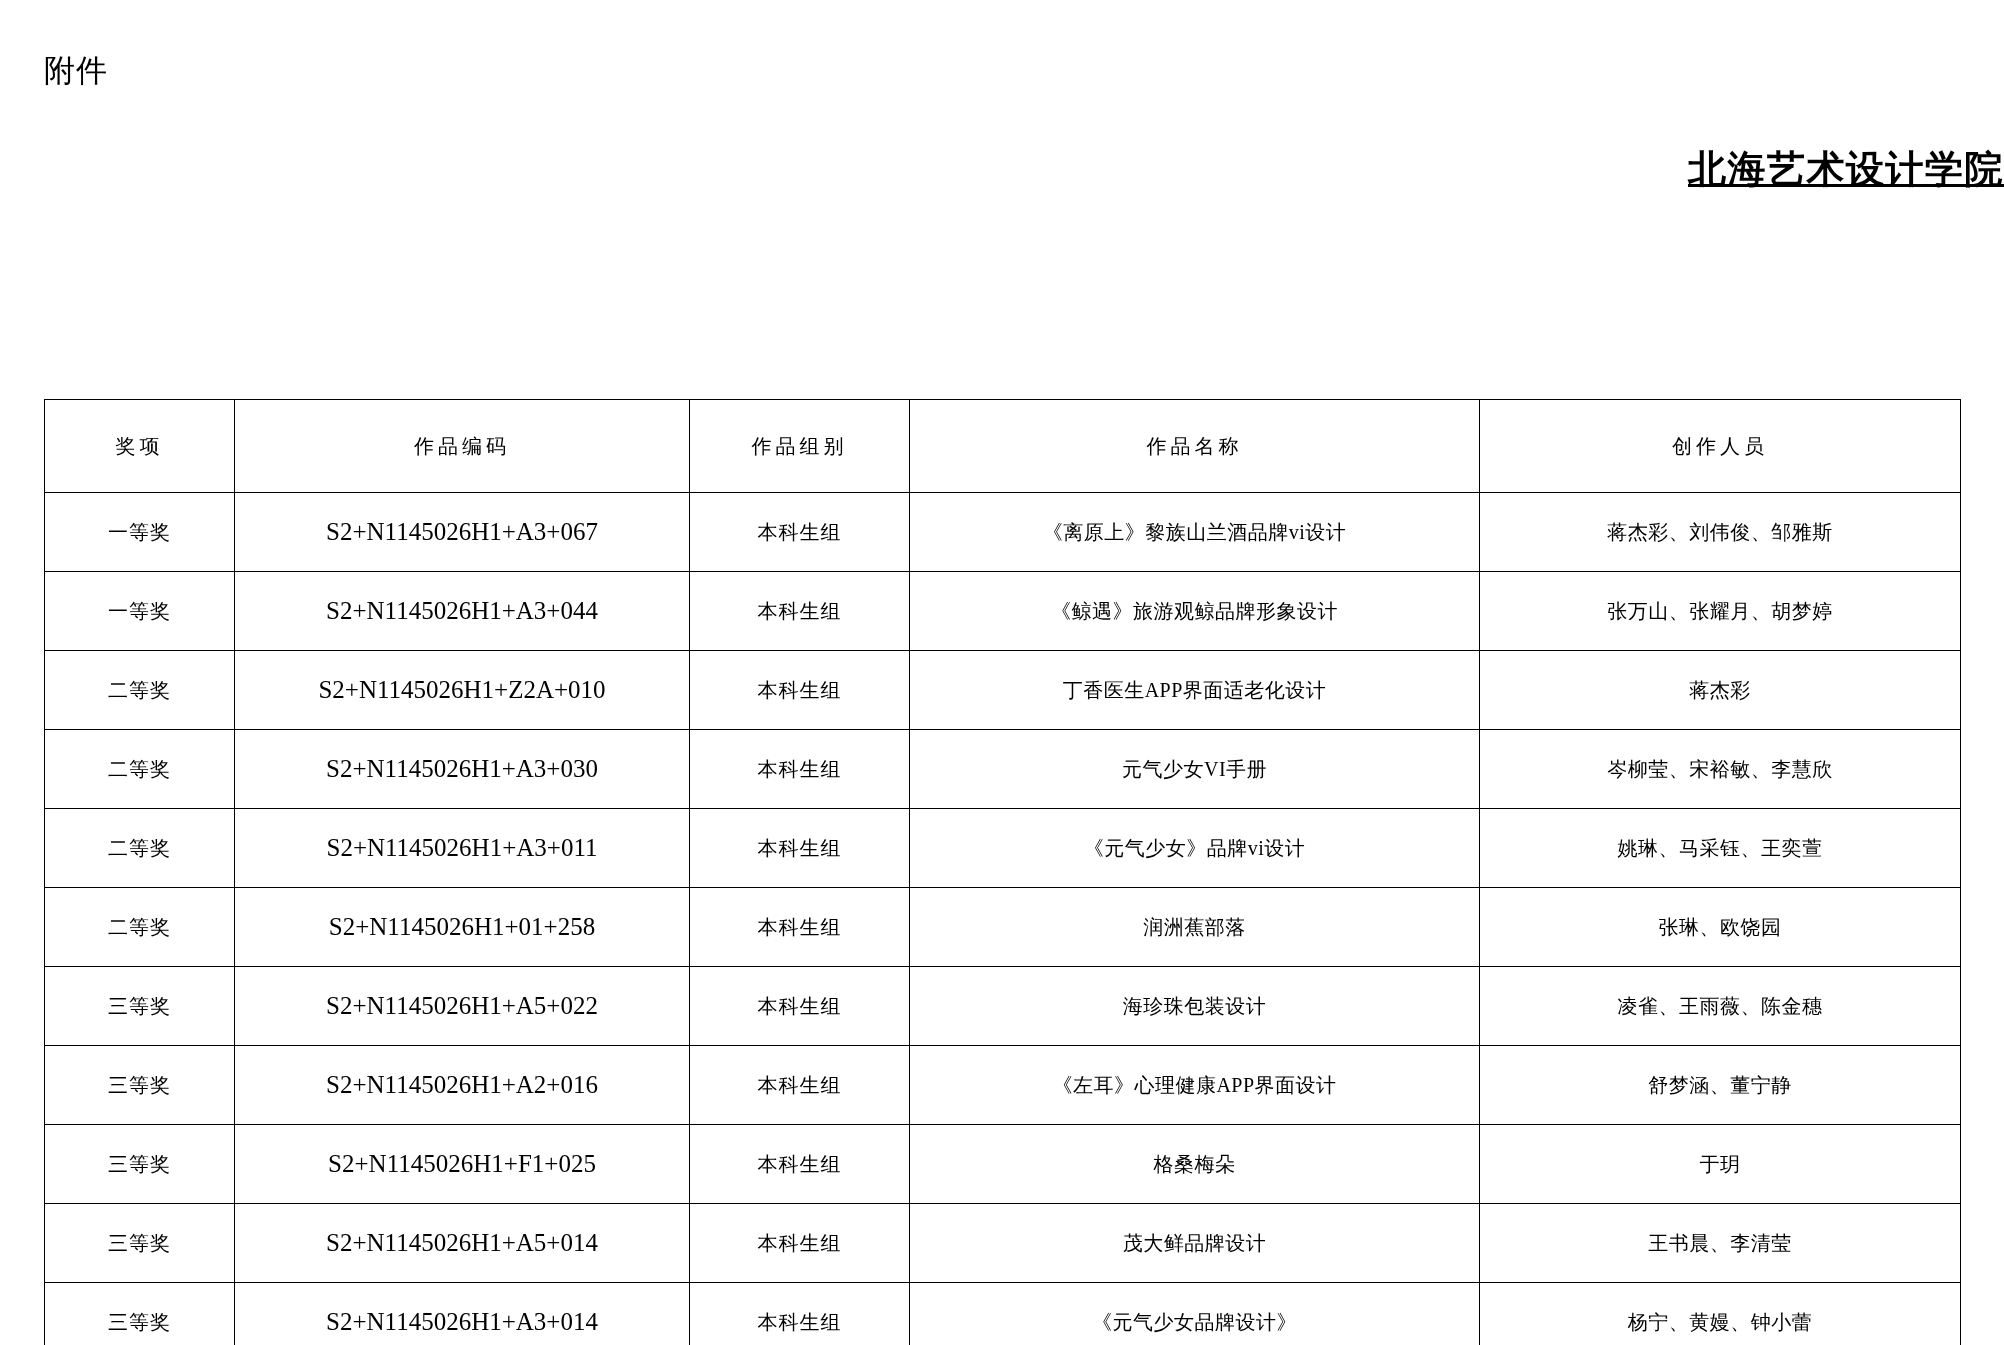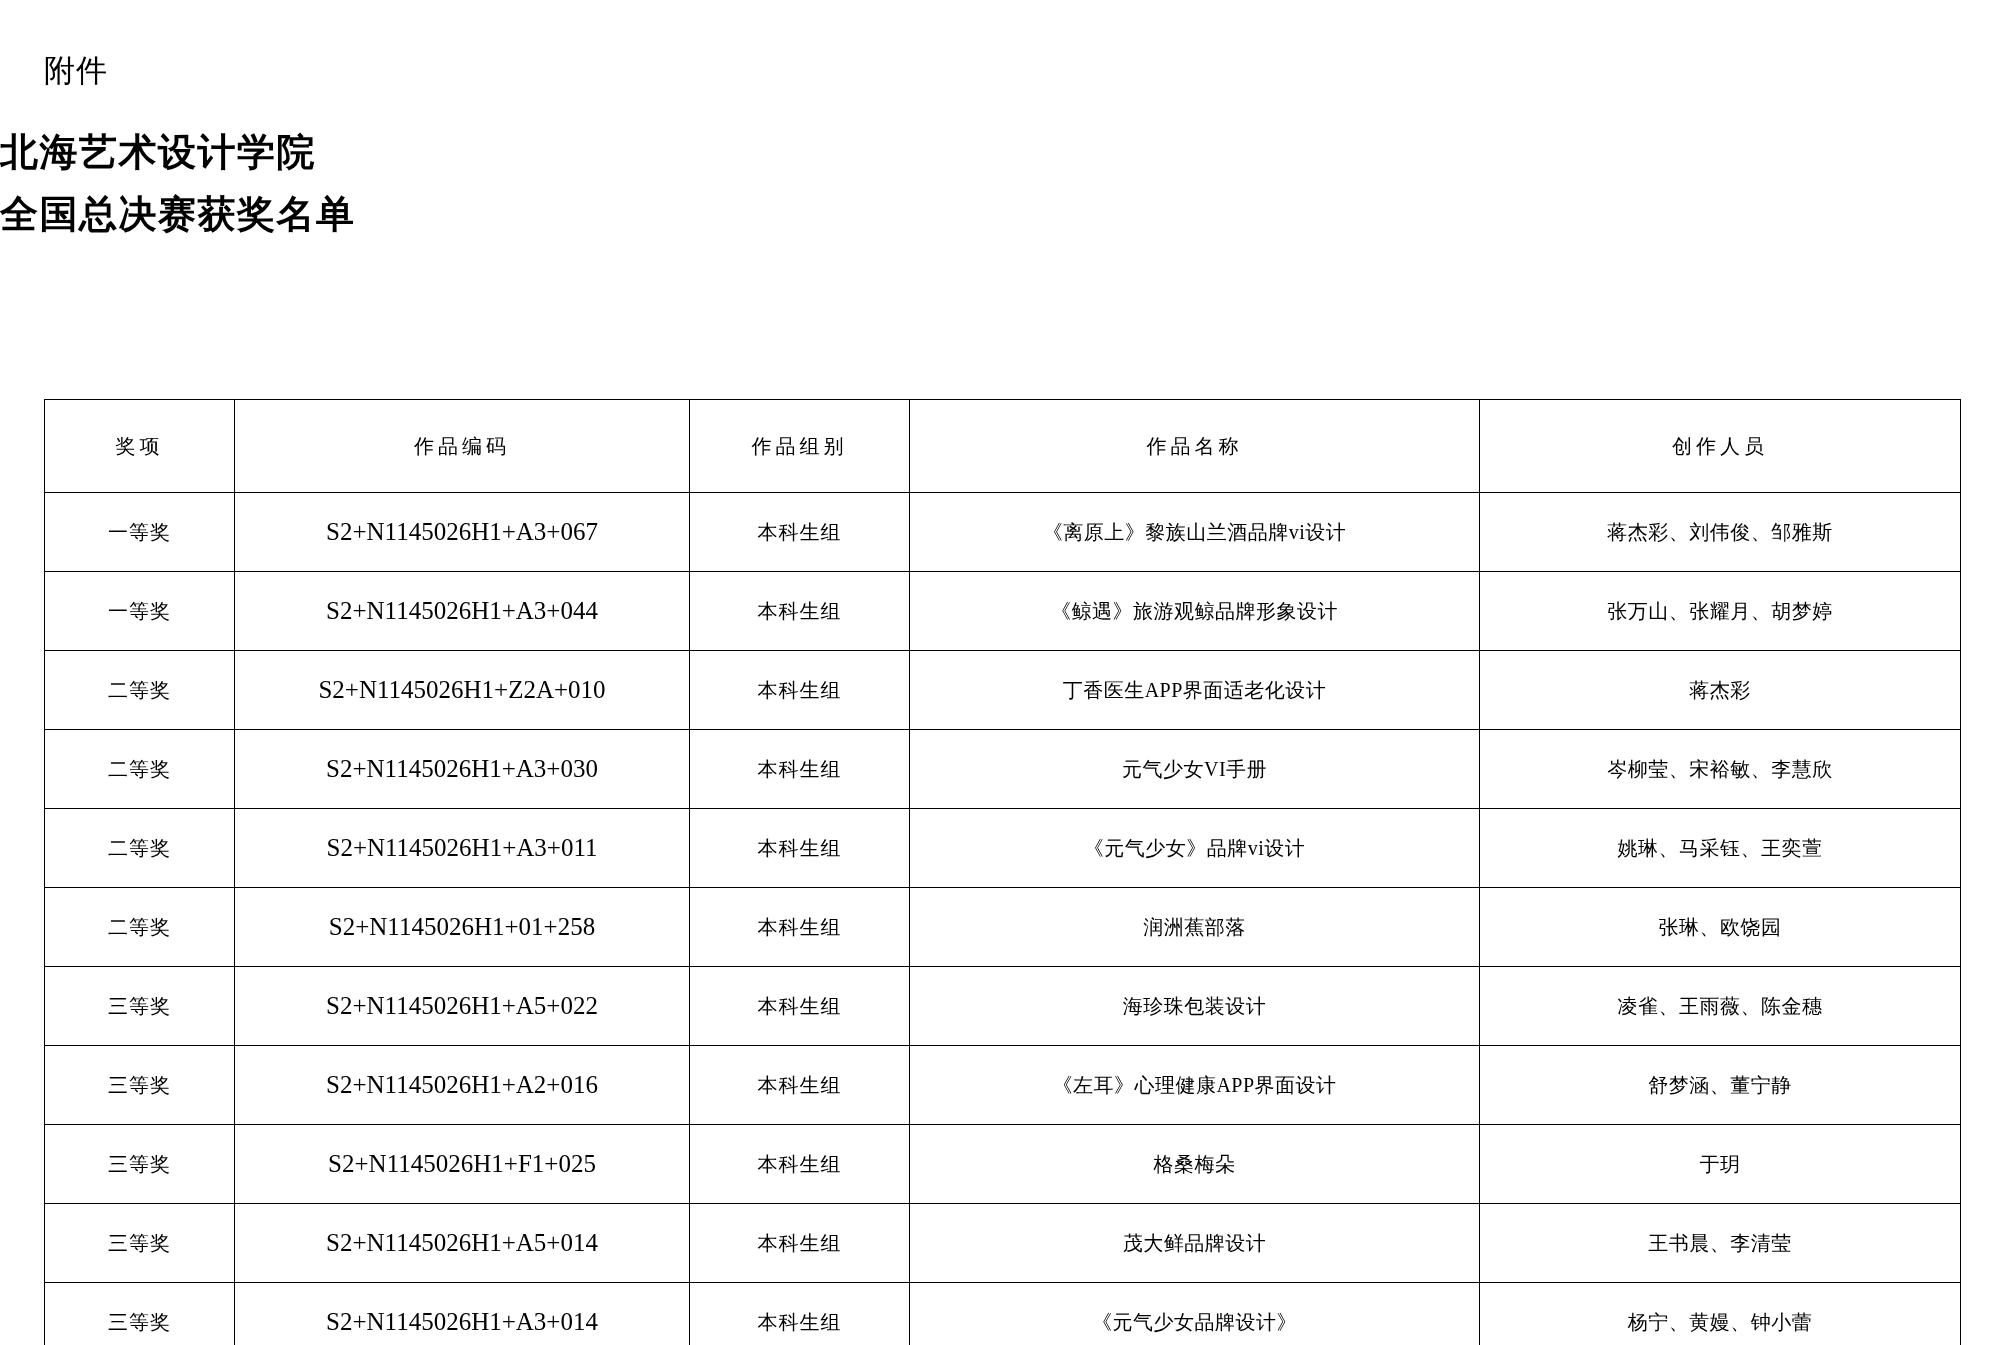--- a/index.html
+++ b/index.html
@@ -25,23 +25,24 @@
     position: absolute;
     left: 44px;
     top: 50px;
     font-size: 31px;
     letter-spacing: 1px;
     font-weight: 400;
   }
   .title-block {
     position: absolute;
     left: 0;
-    top: 122px;
+    top: 139px;
     width: 2004px;
-    text-align: left;
+    text-align: right;
+    text-decoration: underline;
   }
   .title-line {
     font-size: 38px;
     font-weight: 700;
     line-height: 1.62;
     letter-spacing: 1.5px;
     white-space: nowrap;
   }
   .title-line.line2 {
     font-size: 38px;
@@ -88,21 +89,20 @@
 </style>
 </head>
 <body>
 
 <div class="page">
 
   <div class="attachment-label">附件</div>
 
   <div class="title-block">
     <div class="title-line line1">北海艺术设计学院</div>
-    <div class="title-line line3">全国总决赛获奖名单</div>
   </div>
 
   <table class="awards">
     <colgroup>
       <col class="c-award">
       <col class="c-code">
       <col class="c-group">
       <col class="c-work">
       <col class="c-authors">
     </colgroup>

